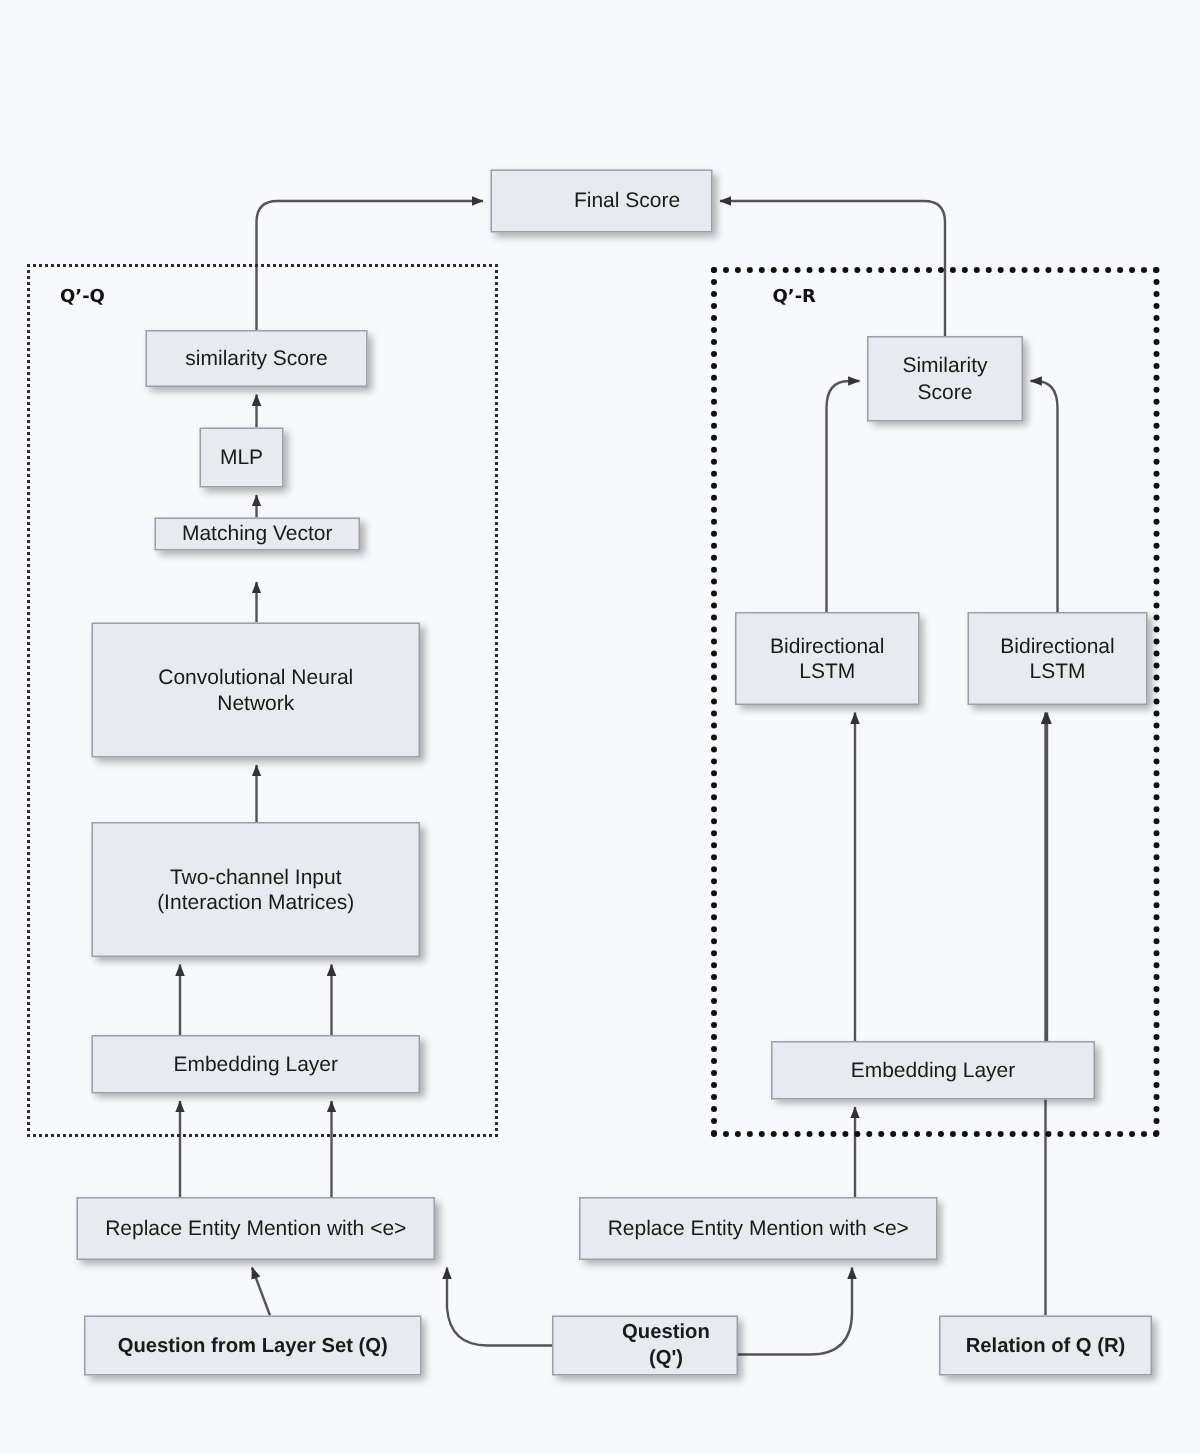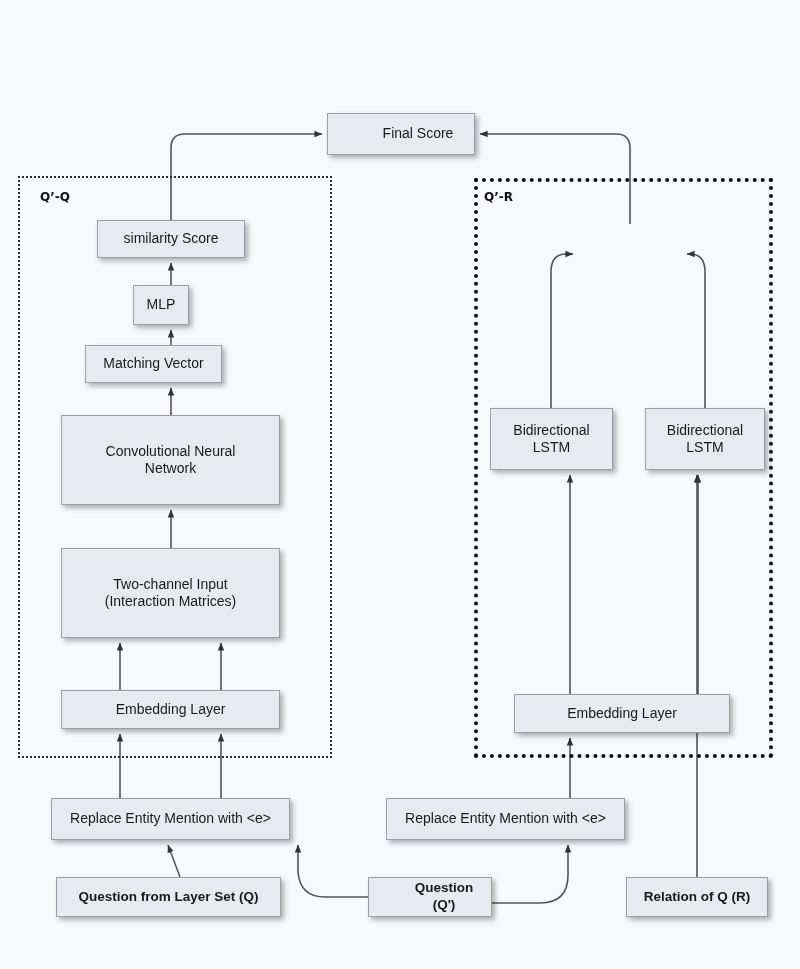--- a/index.html
+++ b/index.html
@@ -114,38 +114,40 @@
       <path d="M368,897 L325,897 Q300,897 298,872 L298,845"></path>
 
       <path d="M492,903 L540,903 Q568,903 568,875 L568,845"></path>
     </g>
   </svg>
 
   <div class="group thin" style="left:18px; top:176px; width:314px; height:582px;"></div>
   <div class="group-label" style="left:40px; top:190px;">Q’-Q</div>
 
   <div class="group thick" style="left:474px; top:178px; width:299px; height:580px;"></div>
-  <div class="group-label" style="left:484px; top:190px;">Q’-R</div>
+  <div class="group-label" style="left:515px; top:190px;">Q’-R</div>
 
   <div class="node" style="left:327px; top:113px; width:148px; height:42px;padding-left:40px;">Final Score</div>
 
   <div class="node" style="left:97px; top:220px; width:148px; height:38px;">similarity Score</div>
 
   <div class="node" style="left:133px; top:285px; width:56px; height:40px;">MLP</div>
 
-  <div class="node" style="left:85px; top:345px; width:137px; height:38px;">Matching Vector</div>
+  <div class="node" style="left:103px; top:345px; width:137px; height:22px;">Matching Vector</div>
 
   <div class="node" style="left:61px; top:415px; width:219px; height:90px; white-space:pre-line;">Convolutional Neural
 Network</div>
 
   <div class="node" style="left:61px; top:548px; width:219px; height:90px; white-space:pre-line;">Two-channel Input
 (Interaction Matrices)</div>
 
   <div class="node" style="left:61px; top:690px; width:219px; height:39px;">Embedding Layer</div>
 
+  <div class="node" style="left:578px; top:224px; width:104px; height:57px; white-space:pre-line;">Similarity
+Score</div>
 
   <div class="node" style="left:490px; top:408px; width:123px; height:62px; white-space:pre-line;">Bidirectional
 LSTM</div>
 
   <div class="node" style="left:645px; top:408px; width:120px; height:62px; white-space:pre-line;">Bidirectional
 LSTM</div>
 
   <div class="node" style="left:514px; top:694px; width:216px; height:39px;">Embedding Layer</div>
 
   <div class="node" style="left:51px; top:798px; width:239px; height:42px;">Replace Entity Mention with &lt;e&gt;</div>

